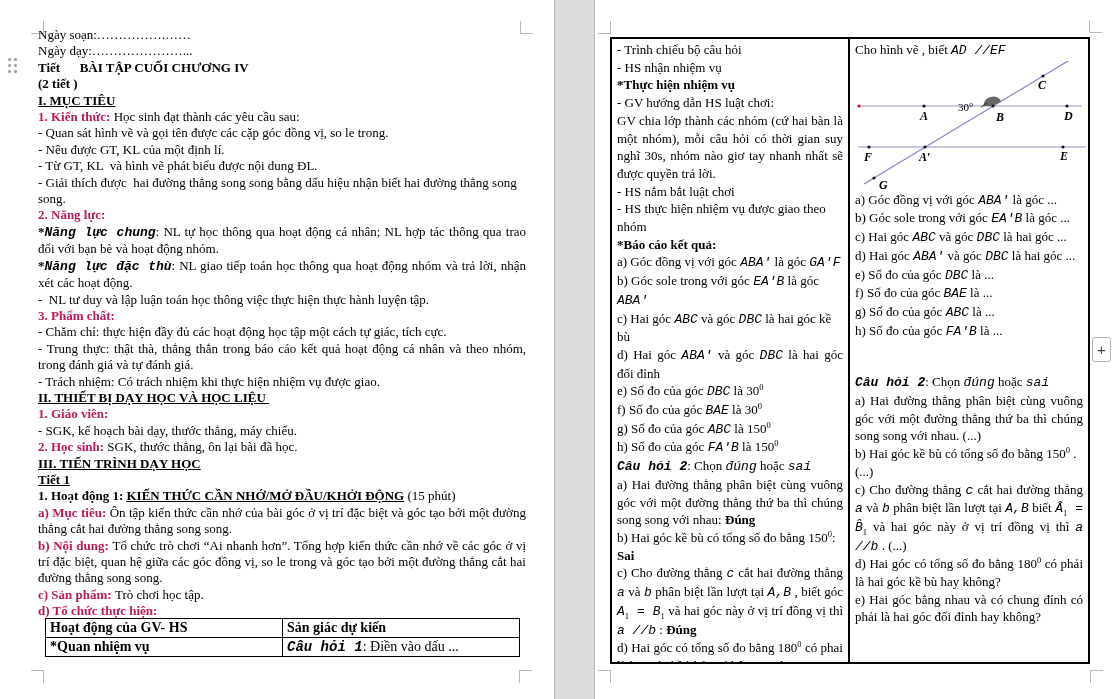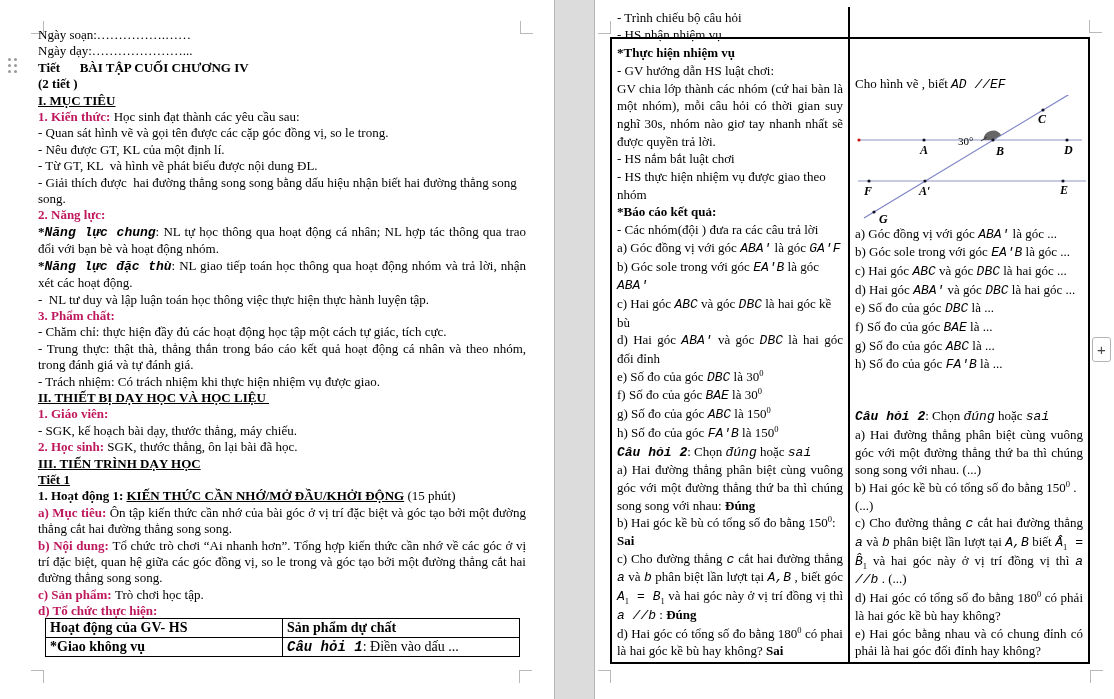--- a/index.html
+++ b/index.html
@@ -22,21 +22,21 @@
   .f-p{vertical-align:super;font-size:8.5px;line-height:0;}
   .f-q{vertical-align:sub;font-size:8.5px;line-height:0;}
   
   .t1{position:absolute;left:45px;top:618px;width:475px;border:1.5px solid #000;font-size:14px;box-sizing:border-box;}
   .t1row{display:flex;}
   .t1row.hdr{border-bottom:1.5px solid #000;}
   .t1 .c1{width:237px;border-right:1.5px solid #000;box-sizing:border-box;padding:0 4px;min-height:18px;line-height:18px;}
   .t1 .c2{flex:1;padding:0 4px;min-height:18px;line-height:18px;}
   
   .t2{position:absolute;left:15px;top:37px;width:480px;height:627px;border:2px solid #000;box-sizing:border-box;
-      display:flex;font-size:13px;line-height:17.7px;align-items:flex-end;}
+      display:flex;font-size:13px;line-height:17.7px;}
   .t2 .lc{width:238px;border-right:2px solid #000;box-sizing:border-box;padding:2px 5px;overflow:hidden;}
   .t2 .rc{flex:1;padding:2px 5px;overflow:hidden;}
   
   .fig{display:block;margin:1px 0 0 -1px;}
   .fig text{font-family:"Liberation Serif","DejaVu Serif",serif;font-size:12px;font-style:italic;font-weight:bold;fill:#000;}
   .fig text.deg{font-style:normal;font-weight:normal;font-size:11px;}
   
   .cm{position:absolute;width:13px;height:13px;box-sizing:border-box;}
   .cm.br{border-right:1px solid #b9b9b9;border-bottom:1px solid #b9b9b9;}
   .cm.bl{border-left:1px solid #b9b9b9;border-bottom:1px solid #b9b9b9;}
@@ -102,26 +102,26 @@
         <div class="para"><span class="f-r f-b">c) Sản phẩm: </span><span>Trò chơi học tập.</span></div>
         <div class="para"><span class="f-r f-b">d) Tổ chức thực hiện:</span></div>
       </div>
 
     <div class="t1">
       <div class="t1row hdr">
         <div class="c1" id="t1h0">
             <div class="para a-c"><span class="f-b">Hoạt động của GV- HS</span></div>
           </div>
         <div class="c2" id="t1h1">
-            <div class="para a-c"><span class="f-b">Sản phẩm dự chất</span></div>
+            <div class="para a-c"><span class="f-b">Sản giác dự kiến</span></div>
           </div>
       </div>
       <div class="t1row">
         <div class="c1" id="t1r0">
-            <div class="para"><span class="f-b">*Giao không vụ</span></div>
+            <div class="para"><span class="f-b">*Quan nhiệm vụ</span></div>
           </div>
         <div class="c2" id="t1r1">
             <div class="para"><span class="f-b f-i">Câu hỏi 1</span><span>: Điền vào dấu ...</span></div>
           </div>
       </div>
     </div>
   </div>
 
   <div class="page-gap"></div>
 
@@ -134,21 +134,20 @@
     <div class="t2">
       <div class="lc" id="p2l">
           <div class="para"><span>- Trình chiếu bộ câu hỏi</span></div>
           <div class="para"><span>- HS nhận nhiệm vụ</span></div>
           <div class="para"><span class="f-b">*Thực hiện nhiệm vụ</span></div>
           <div class="para"><span>- GV hướng dẫn HS luật chơi:</span></div>
           <div class="para a-j"><span>GV chia lớp thành các nhóm (cứ hai bàn là một nhóm), mỗi câu hỏi có thời gian suy nghĩ 30s, nhóm nào giơ tay nhanh nhất sẽ được quyền trả lời.</span></div>
           <div class="para"><span>- HS nắm bắt luật chơi</span></div>
           <div class="para"><span>- HS thực hiện nhiệm vụ được giao theo nhóm</span></div>
           <div class="para"><span class="f-b">*Báo cáo kết quả:</span></div>
-          <div class="para"><span>- Các nhóm(đội ) đưa ra các câu trả lời</span></div>
           <div class="para"><span>a) Góc đồng vị với góc </span><span class="f-i">ABA′</span><span> là góc </span><span class="f-i">GA′F</span></div>
           <div class="para"><span>b) Góc sole trong với góc </span><span class="f-i">EA′B</span><span> là góc </span><span class="f-i">ABA′</span></div>
           <div class="para"><span>c) Hai góc </span><span class="f-i">ABC</span><span> và góc </span><span class="f-i">DBC</span><span> là hai góc kề bù</span></div>
           <div class="para a-j"><span>d) Hai góc </span><span class="f-i">ABA′</span><span> và góc </span><span class="f-i">DBC</span><span> là hai góc đối đỉnh</span></div>
           <div class="para"><span>e) Số đo của góc </span><span class="f-i">DBC</span><span> là 30</span><span class="f-p">0</span></div>
           <div class="para"><span>f) Số đo của góc </span><span class="f-i">BAE</span><span> là 30</span><span class="f-p">0</span></div>
           <div class="para"><span>g) Số đo của góc </span><span class="f-i">ABC</span><span> là 150</span><span class="f-p">0</span></div>
           <div class="para"><span>h) Số đo của góc </span><span class="f-i">FA′B</span><span> là 150</span><span class="f-p">0</span></div>
           <div class="para"><span class="f-b f-i">Câu hỏi 2</span><span>: Chọn </span><span class="f-i">đúng</span><span> hoặc </span><span class="f-i">sai</span></div>
           <div class="para a-j"><span>a) Hai đường thẳng phân biệt cùng vuông góc với một đường thẳng thứ ba thì chúng song song với nhau: </span><span class="f-b">Đúng</span></div>

